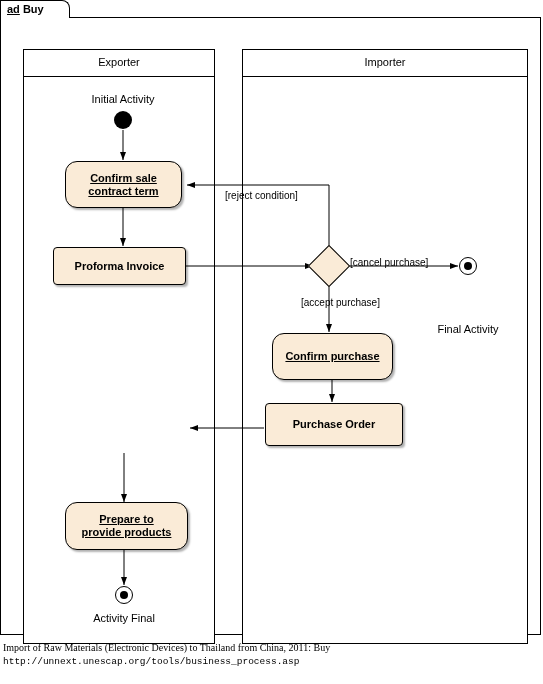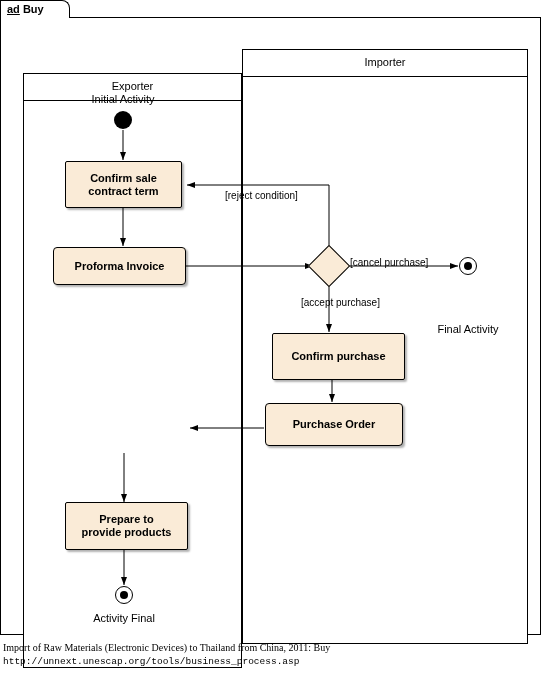--- a/index.html
+++ b/index.html
@@ -54,21 +54,21 @@
     background: #ffffff;
   }
 
   
   .partition-box {
     position: absolute;
     border: 1px solid #000000;
     box-sizing: border-box;
     background: #ffffff;
   }
-  #partition-exporter { left: 22px; top: 31px; width: 219px; height: 595px; margin-top: 24px; }
+  #partition-exporter { left: 22px; top: 31px; width: 192px; height: 595px; }
   #partition-importer { left: 241px; top: 31px; width: 286px; height: 595px; }
   .partition-title {
     position: absolute;
     top: 6px;
     width: 100%;
     text-align: center;
     font-size: 11px;
     color: #000000;
   }
   .partition-divider {
@@ -90,21 +90,21 @@
     display: flex;
     align-items: center;
     justify-content: center;
     text-align: center;
     font-size: 11px;
     font-weight: bold;
     color: #000000;
     line-height: 13px;
     padding: 0 6px;
   }
-  .rounded { border-radius: 2px; }
+  .rounded { border-radius: 12px; text-decoration: underline; }
   .rect { border-radius: 4px; }
 
   .initial-node {
     position: absolute;
     width: 18px;
     height: 18px;
     border-radius: 50%;
     background: #000000;
   }
   .final-node {
@@ -231,21 +231,21 @@
 
     <div class="decision-node" style="left:313px; top:233px;"></div>
 
     <div class="final-node" style="left:458px; top:239px;"></div>
     <div class="node-caption" style="left:407px; top:265px; width:120px;margin-top:40px;">Final Activity</div>
 
     <div class="edge-label" style="left:224px; top:172px;">[reject  condition]</div>
     <div class="edge-label" style="left:349px; top:239px;">[cancel purchase]</div>
     <div class="edge-label" style="left:300px; top:279px;">[accept purchase]</div>
 
-    <div class="action-node rounded" style="left:271px; top:315px; width:133px; height:47px;">Confirm purchase</div>
+    <div class="action-node rounded" style="left:271px; top:315px; width:121px; height:47px;">Confirm purchase</div>
 
     <div class="action-node rect" style="left:264px; top:385px; width:138px; height:43px;">Purchase Order</div>
 
 
     <div class="action-node rounded" style="left:64px; top:484px; width:123px; height:48px;">Prepare to<br>provide products</div>
 
     <div class="final-node" style="left:114px; top:568px;"></div>
     <div class="node-caption" style="left:63px; top:594px; width:120px;">Activity Final</div>
 
   </div>

